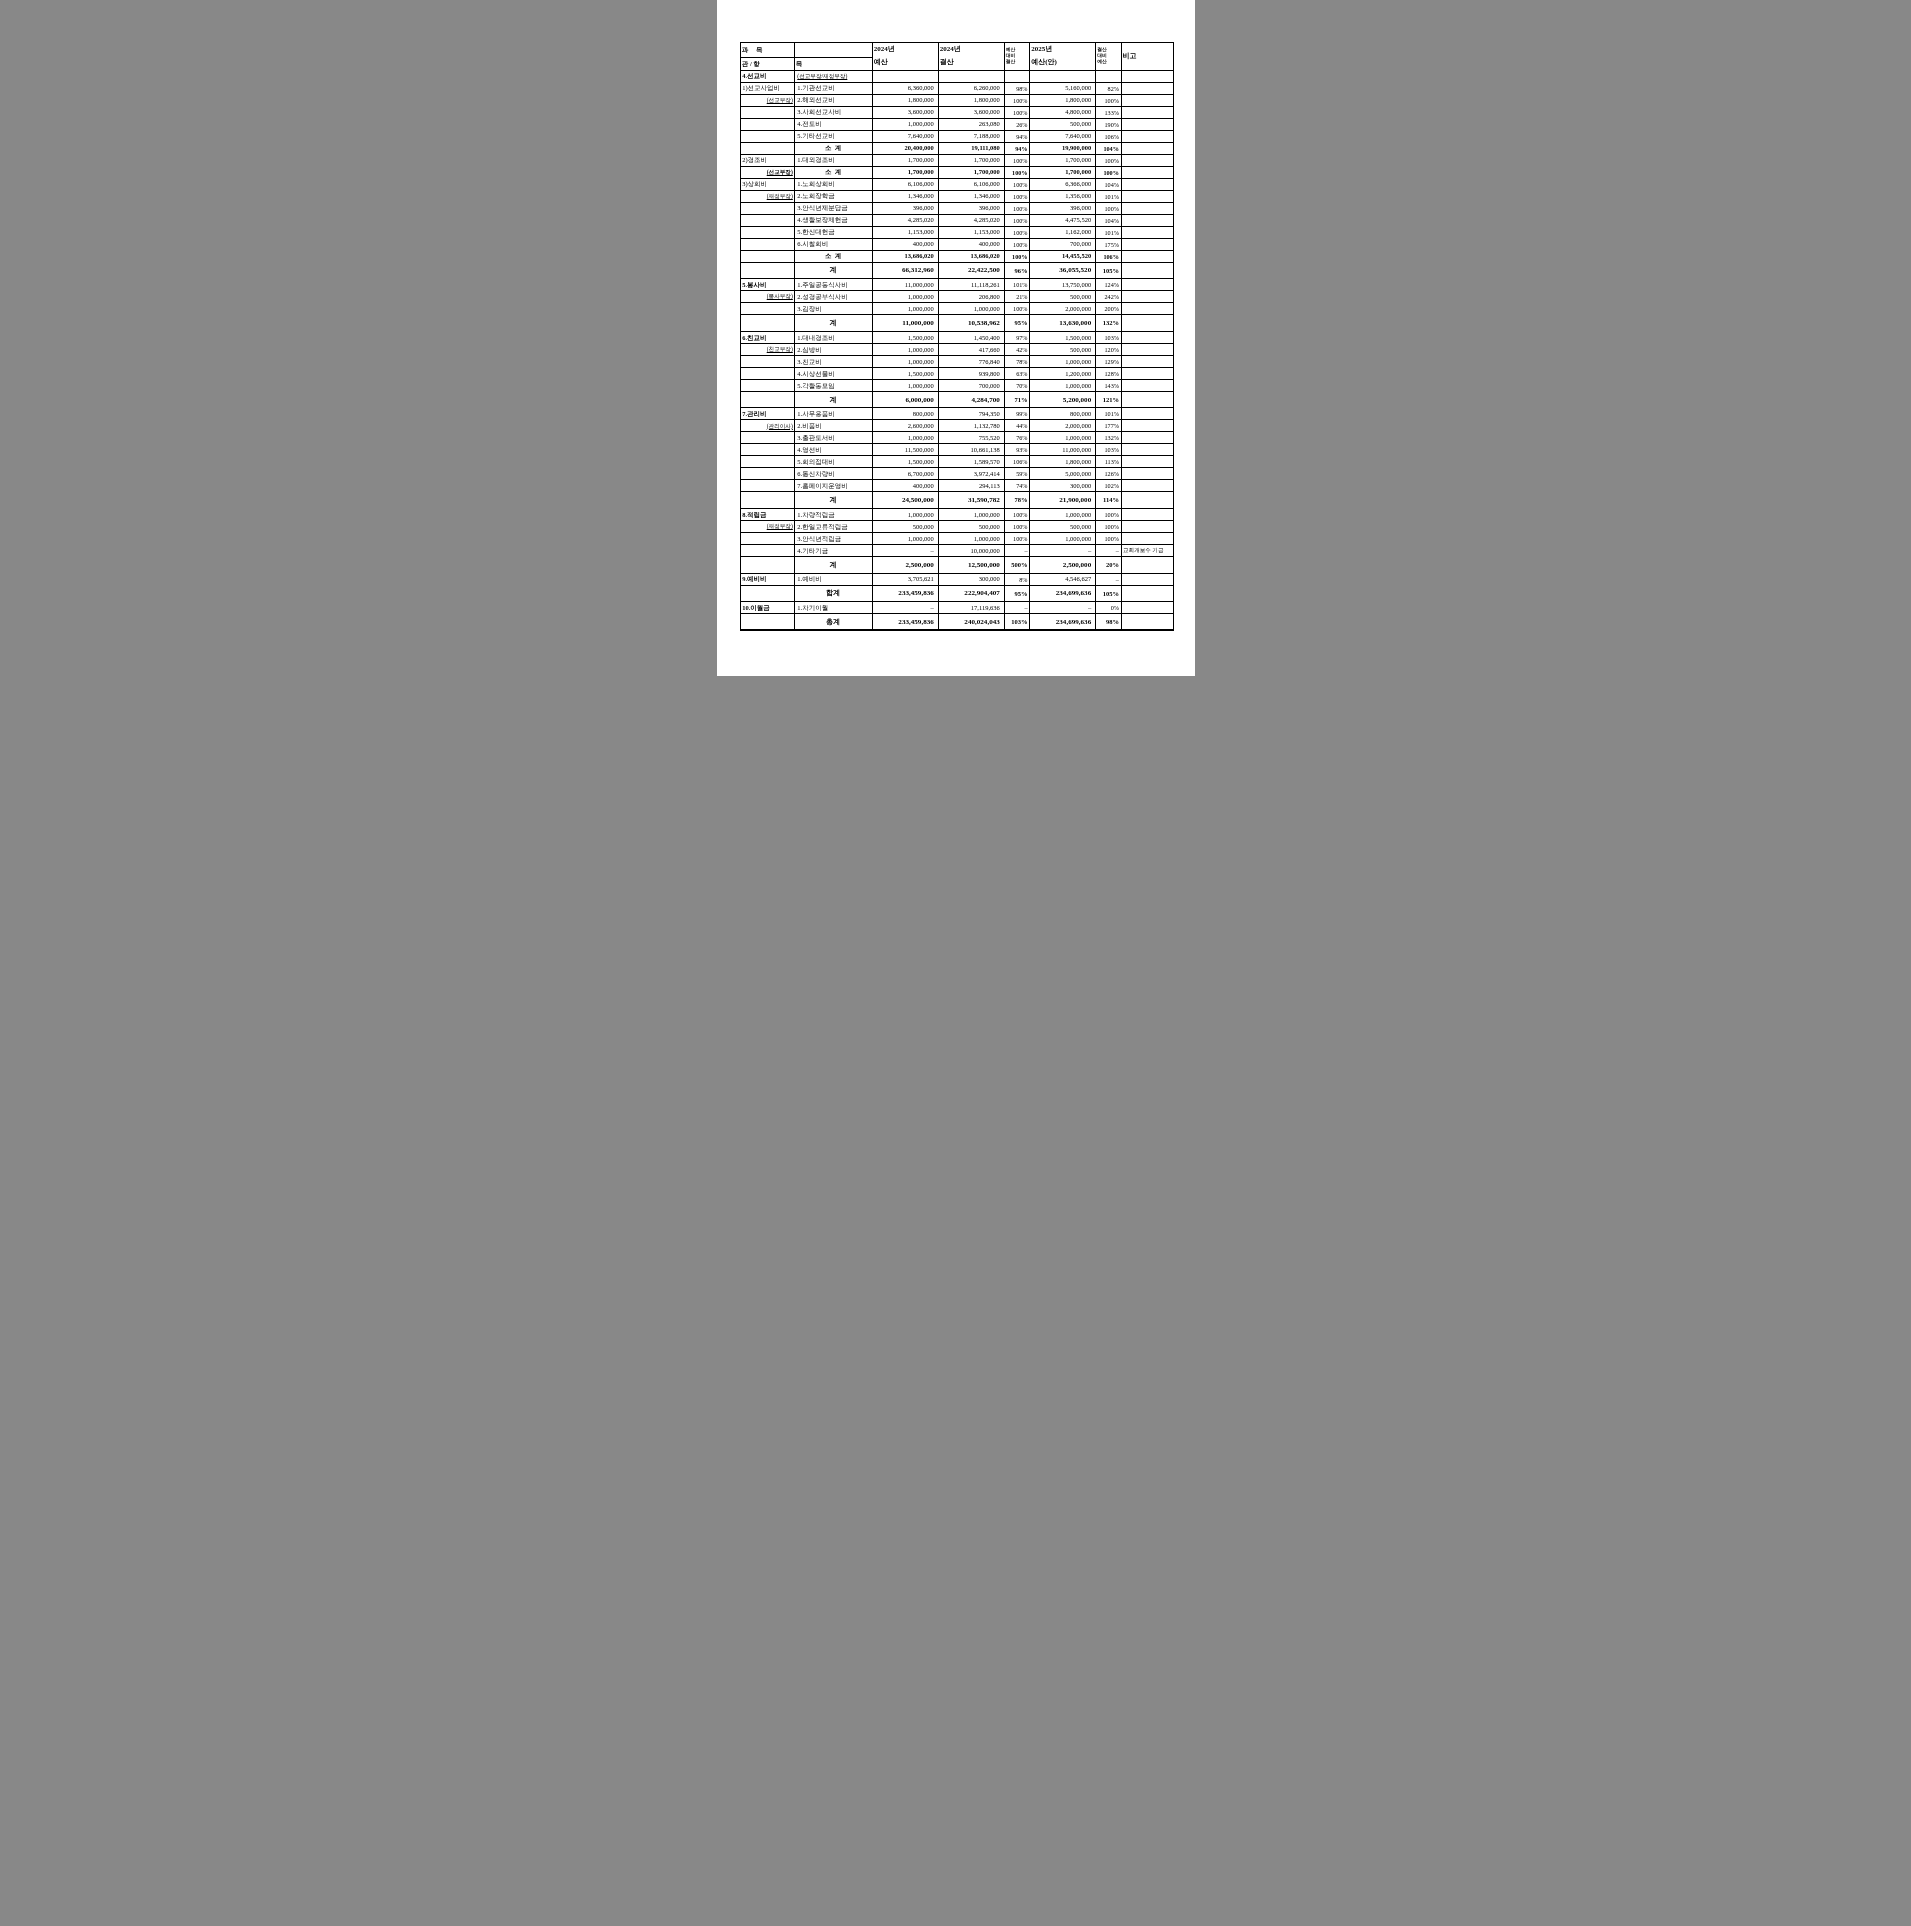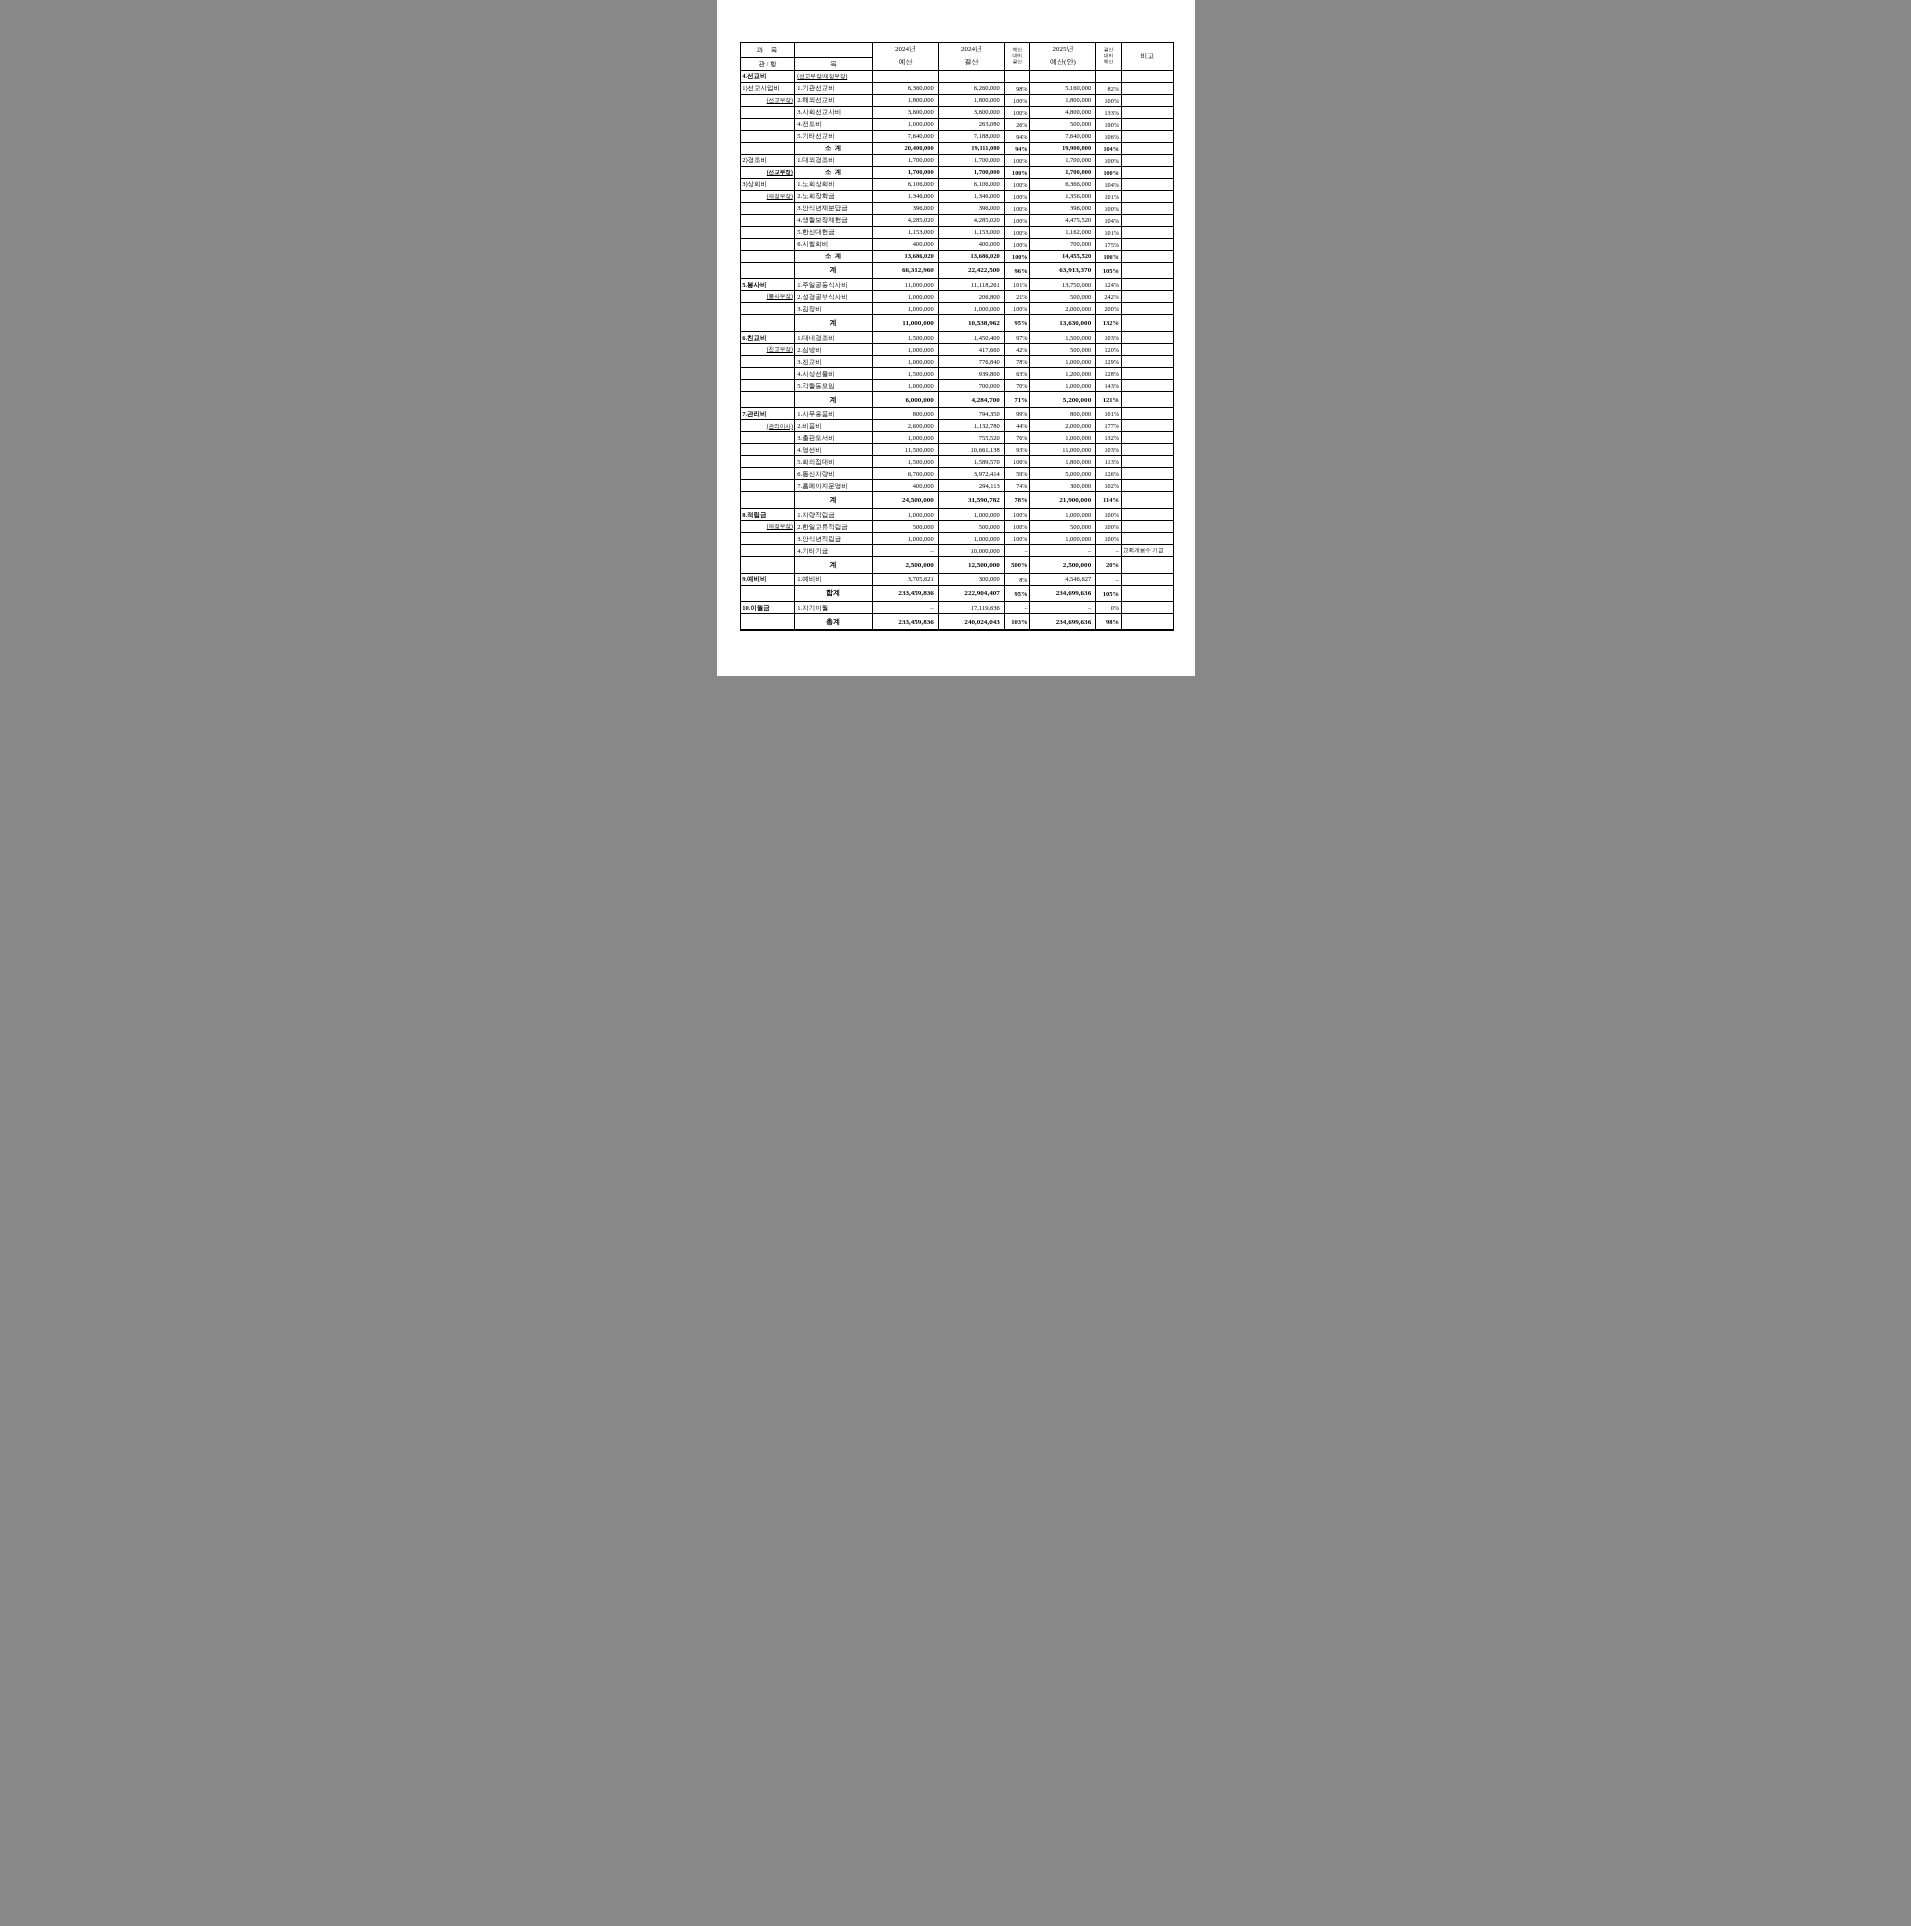--- a/index.html
+++ b/index.html
@@ -10,21 +10,21 @@
   table.budget {
     position:absolute; left:23.5px; top:42px; width:433px;
     border-collapse:collapse; table-layout:fixed;
     border:1.2px solid #000; border-top-width:1.5px; border-bottom-width:2.3px;
   }
   th, td {
     border:0.8px solid #000; padding:0 0.8px; vertical-align:middle;
     white-space:pre-wrap; overflow:hidden; font-size:6.5px; line-height:1.15;
   }
   
-  thead th { font-weight:normal; text-align:center; border-bottom:1.5px solid #000; }
+  thead th { font-weight:bold; text-align:left; border-bottom:1.5px solid #000; }
   thead tr.h1 th.split { border-bottom:0.8px solid #000; height:13px; }
   thead th.big { font-size:7px; line-height:1.9; }
   thead th.small { font-size:4.8px; line-height:1.25; }
   thead th.lines { white-space:pre-line; }
   thead tr.h2 th { height:10px; }
   th[data-name="header-subject"] { letter-spacing:1.5px; }
   
   tbody tr { height:12px; }
   tbody tr.kind-total { height:16.6px; }
   td.c1 { text-align:left; padding-left:1.2px; }
@@ -240,21 +240,21 @@
           <td class="num" data-name="cell-budget-2025">14,455,520</td>
           <td class="pct" data-name="cell-ratio-actual-vs-budget">106%</td>
           <td class="note" data-name="cell-note"></td>
         </tr>
         <tr data-name="table-row" class="kind-total">
           <td class="c1" data-name="cell-gwan-hang"></td>
           <td class="c2 center" data-name="cell-mok">계</td>
           <td class="num" data-name="cell-budget-2024">66,312,960</td>
           <td class="num" data-name="cell-actual-2024">22,422,500</td>
           <td class="pct" data-name="cell-ratio-budget-vs-actual">96%</td>
-          <td class="num" data-name="cell-budget-2025">63,913,370</td>
+          <td class="num" data-name="cell-budget-2025">36,055,520</td>
           <td class="pct" data-name="cell-ratio-actual-vs-budget">105%</td>
           <td class="note" data-name="cell-note"></td>
         </tr>
         <tr data-name="table-row" class="kind-item sep-double">
           <td class="c1 section" data-name="cell-gwan-hang">5.봉사비</td>
           <td class="c2" data-name="cell-mok">1.주일공동식사비</td>
           <td class="num" data-name="cell-budget-2024">11,000,000</td>
           <td class="num" data-name="cell-actual-2024">11,118,261</td>
           <td class="pct" data-name="cell-ratio-budget-vs-actual">101%</td>
           <td class="num" data-name="cell-budget-2025">13,750,000</td>

